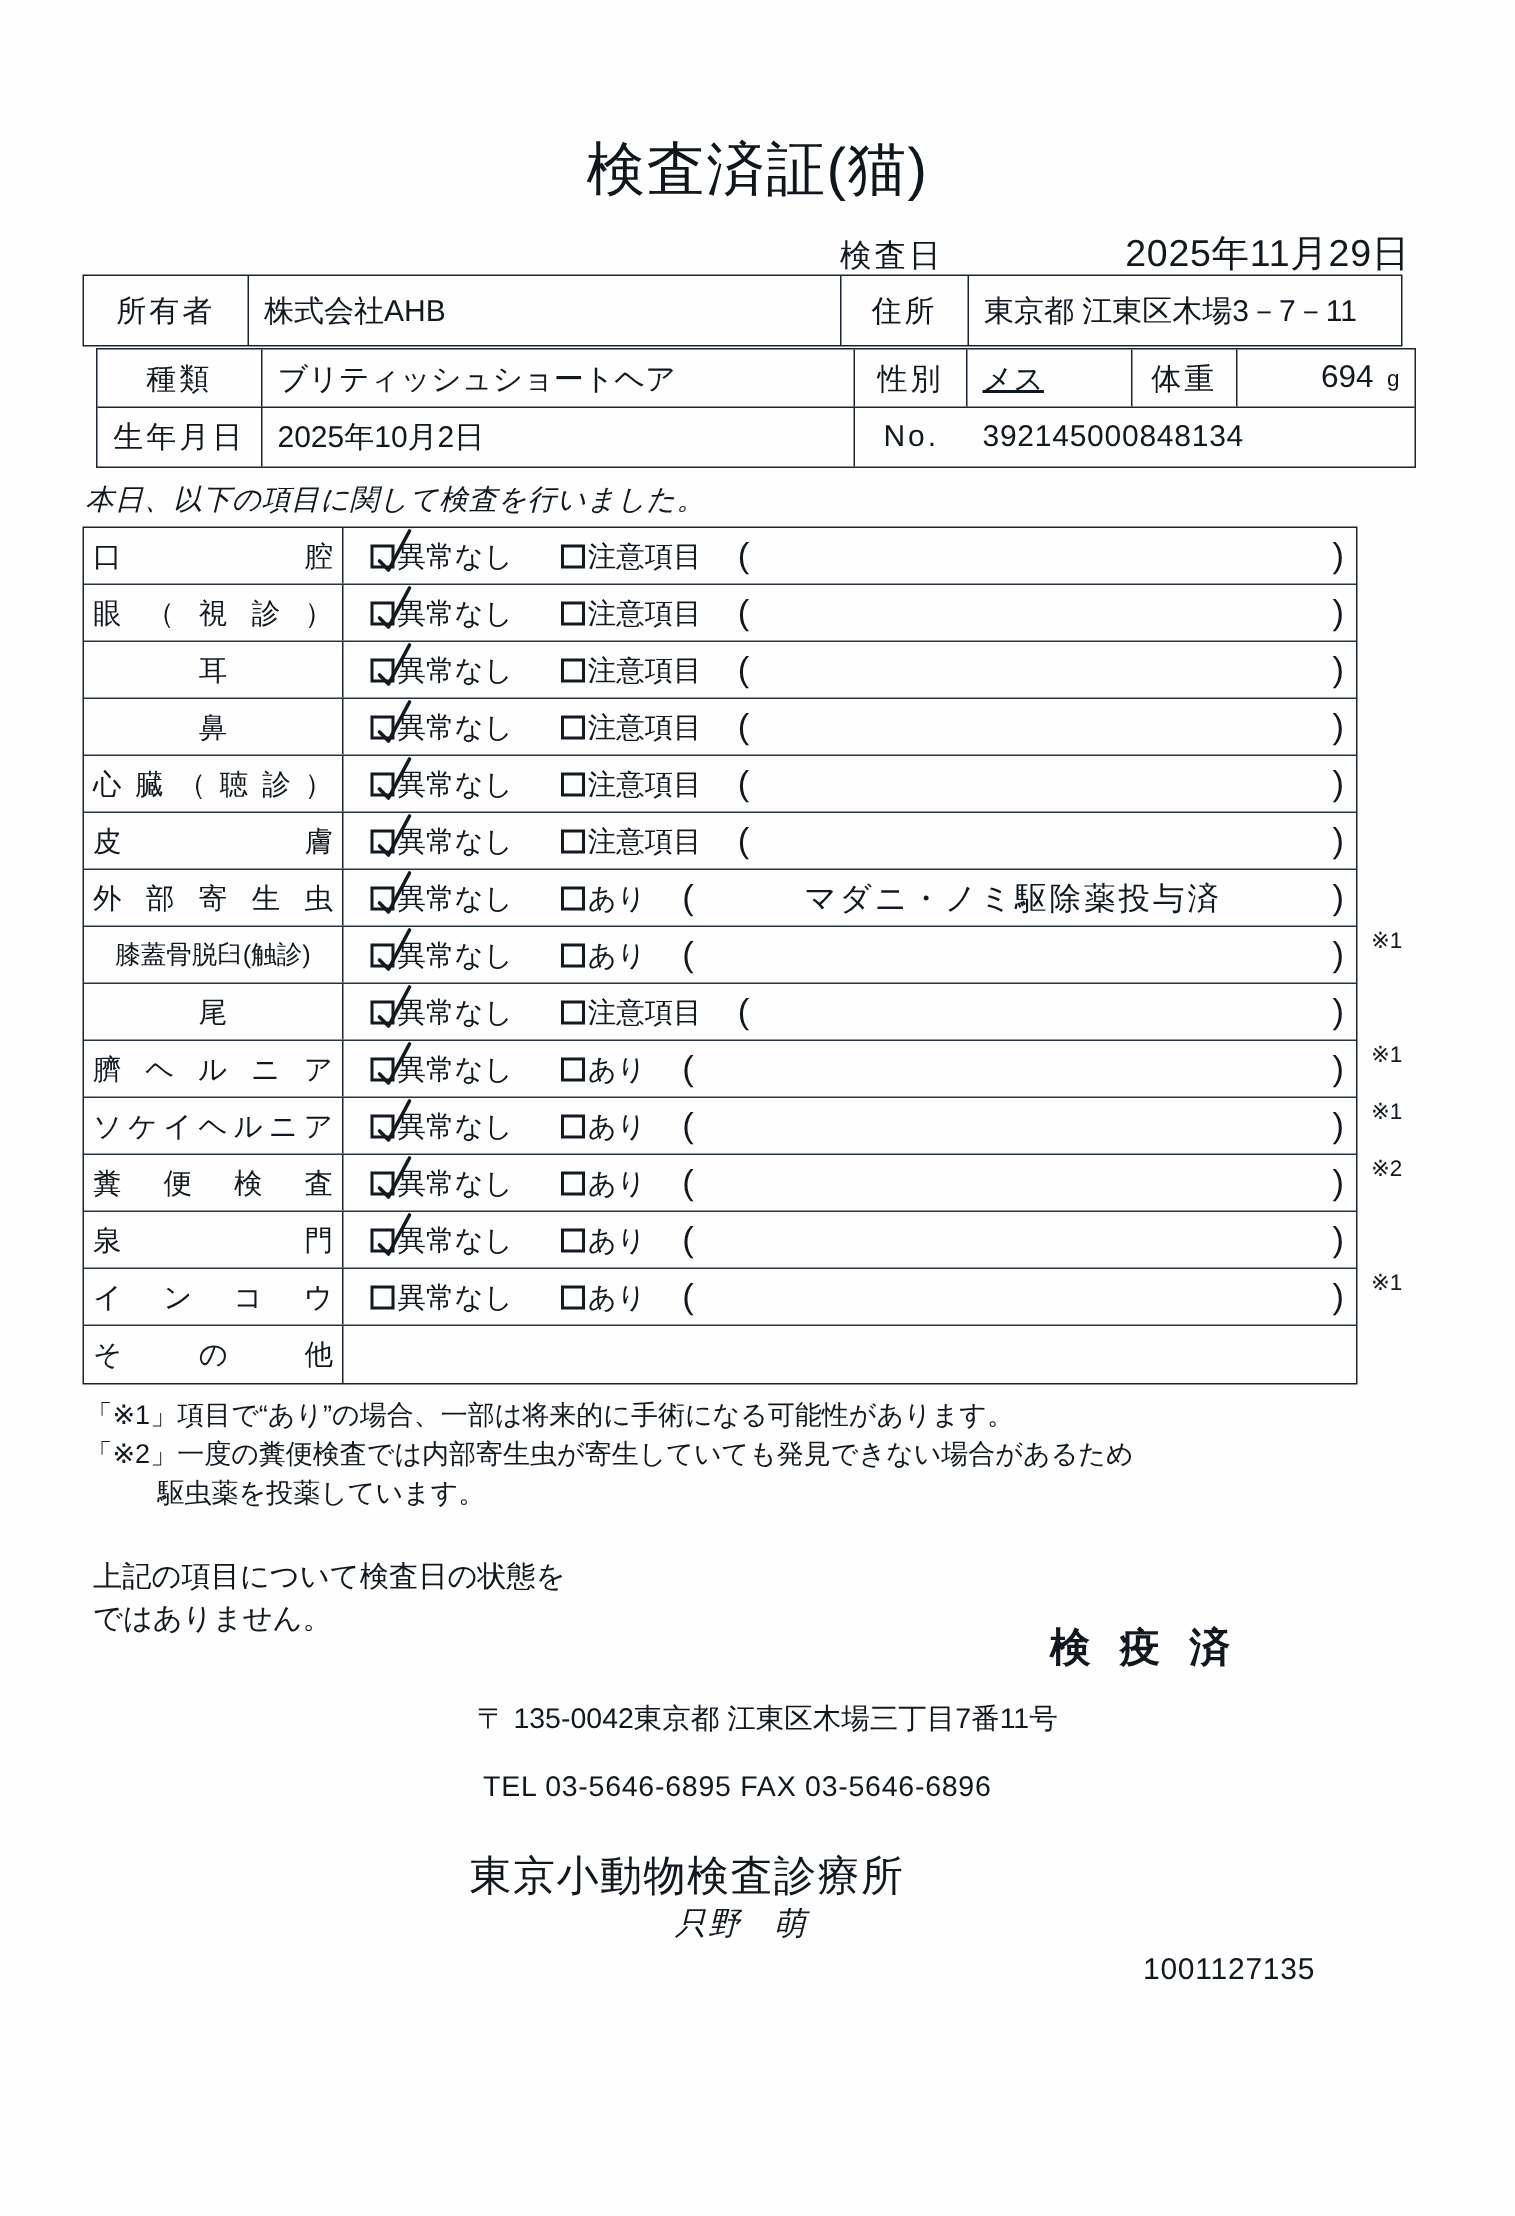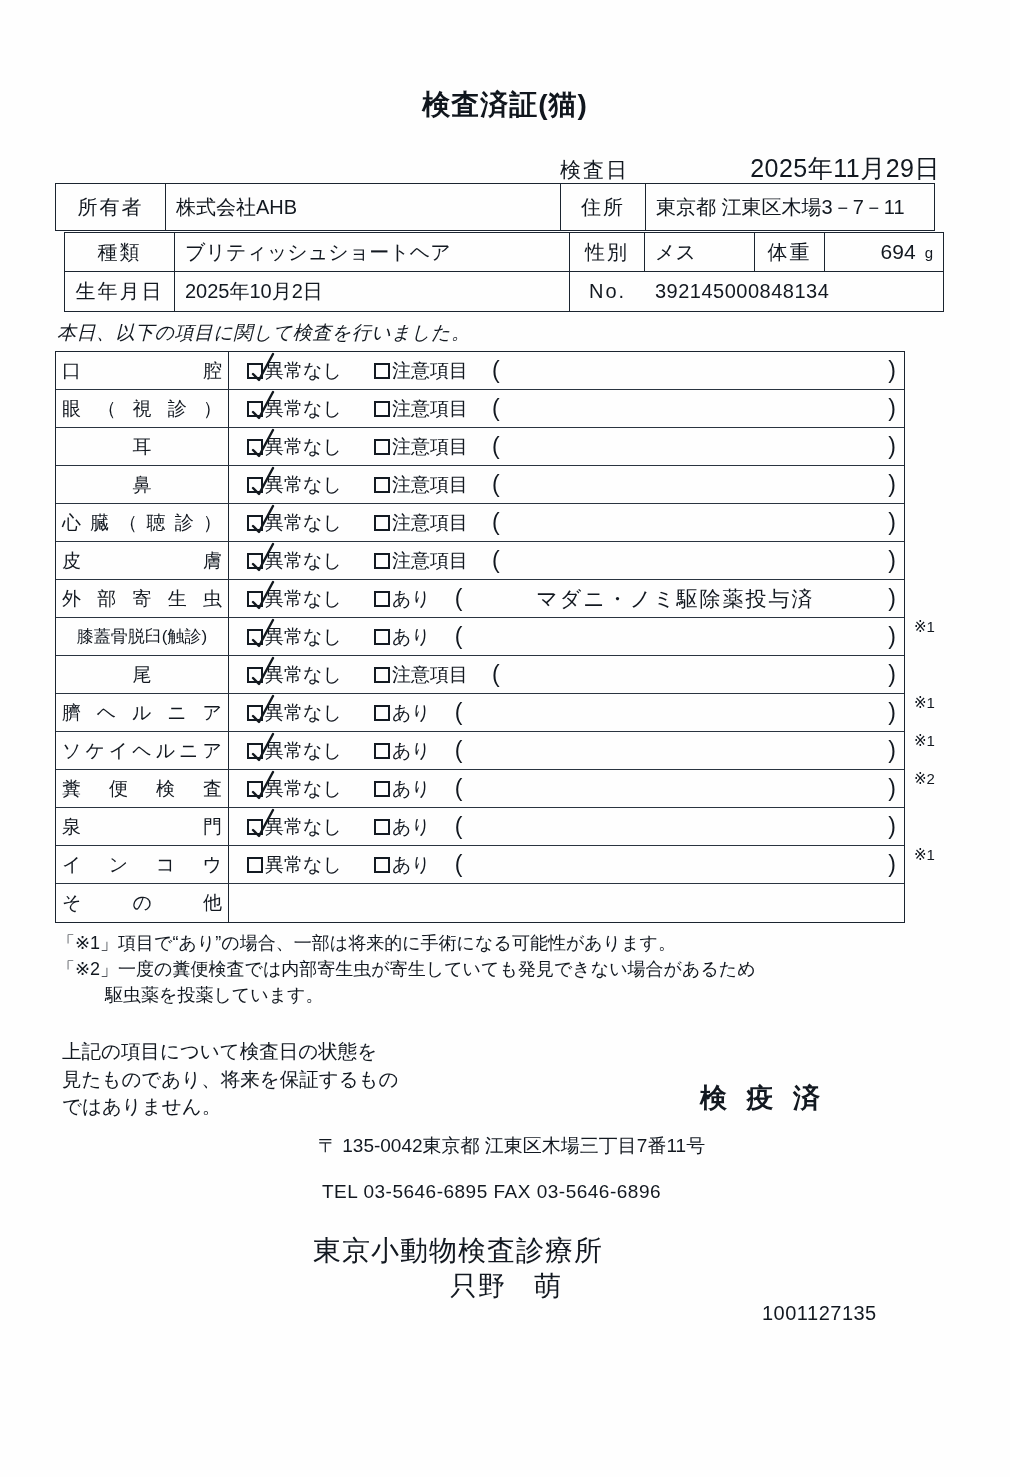--- a/index.html
+++ b/index.html
@@ -22,22 +22,22 @@
     background: #fefefe;
   }
 
   
   .doc-title {
     position: absolute;
     top: 86px;
     left: 0;
     width: 1010px;
     text-align: center;
-    font-size: 28px;
-    font-weight: 700;
+    font-size: 39px;
+    font-weight: 400;
     letter-spacing: 1px;
     color: #10161d;
   }
 
   
   .exam-date-row {
     position: absolute;
     top: 152px;
     left: 560px;
     width: 380px;
@@ -99,21 +99,21 @@
   .animal-box .cell {
     display: flex;
     align-items: center;
     box-sizing: border-box;
     font-size: 20px;
   }
   .animal-box .lab { justify-content: center; letter-spacing: 2px; }
   .c-breed-lab { width: 110px; border-right: 1.6px solid #1b2430; }
   .c-breed-val { width: 395px; border-right: 1.6px solid #1b2430; padding-left: 10px; font-size: 19px; }
   .c-sex-lab   { width: 75px;  border-right: 1.6px solid #1b2430; }
-  .c-sex-val   { width: 110px; border-right: 1.6px solid #1b2430; padding-left: 10px; }
+  .c-sex-val   { width: 110px; border-right: 1.6px solid #1b2430; padding-left: 10px; text-decoration: underline; }
   .c-wt-lab    { width: 70px;  border-right: 1.6px solid #1b2430; }
   .c-wt-val    { flex: 1; justify-content: flex-end; padding-right: 10px; }
   .wt-num { font-size: 21px; }
   .wt-unit { font-size: 15px; margin-left: 9px; }
 
   .c-dob-lab { width: 110px; border-right: 1.6px solid #1b2430; }
   .c-dob-val { width: 395px; border-right: 1.6px solid #1b2430; padding-left: 10px; }
   .c-no-lab  { width: 75px;  justify-content: center; font-size: 19px; }
   .c-no-val  { flex: 1; padding-left: 10px; letter-spacing: 0.5px; }
 
@@ -283,23 +283,24 @@
     top: 1232px;
     left: 313px;
     font-size: 28px;
     letter-spacing: 1px;
     white-space: nowrap;
   }
   .vet-name {
     position: absolute;
     top: 1268px;
     left: 450px;
-    font-size: 27px;
+    font-size: 21px;
     letter-spacing: 1px;
     white-space: nowrap;
+    font-style: italic;
   }
   .serial-no {
     position: absolute;
     top: 1302px;
     left: 762px;
     font-size: 20px;
     letter-spacing: 0.5px;
   }
 </style>
 </head>
@@ -724,21 +725,20 @@
     </div>
 
   <div class="footnotes">
     <div>「※1」項目で“あり”の場合、一部は将来的に手術になる可能性があります。</div>
     <div>「※2」一度の糞便検査では内部寄生虫が寄生していても発見できない場合があるため</div>
     <span class="fn-indent">駆虫薬を投薬しています。</span>
   </div>
 
   <div class="disclaimer">
     <div>上記の項目について検査日の状態を</div>
-    <div>見たものであり、将来を保証するもの</div>
     <div>ではありません。</div>
   </div>
 
   <div class="quarantine">検 疫 済</div>
 
   <div class="addr-line">
     <span class="zip">〒 135-0042</span><span>東京都 江東区木場三丁目7番11号</span>
   </div>
   <div class="tel-line">TEL 03-5646-6895  FAX 03-5646-6896</div>
   <div class="clinic-name">東京小動物検査診療所</div>

